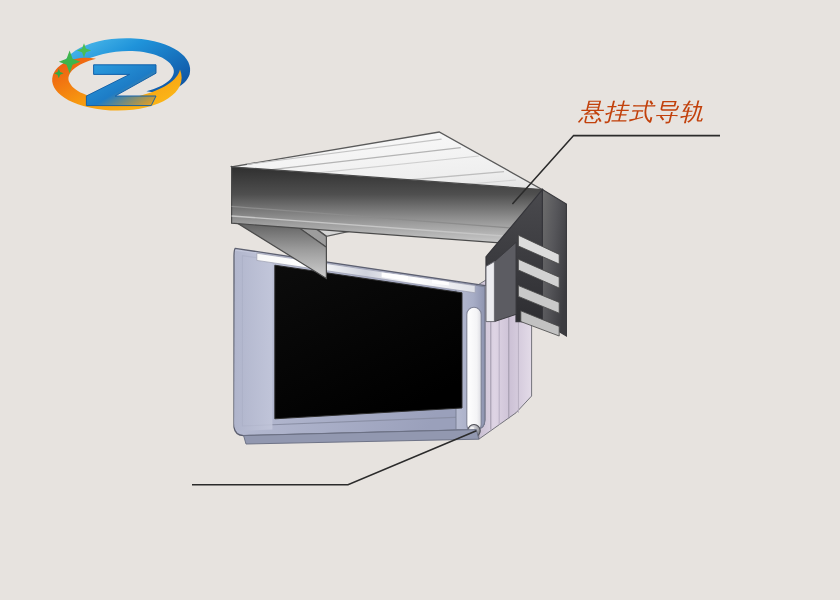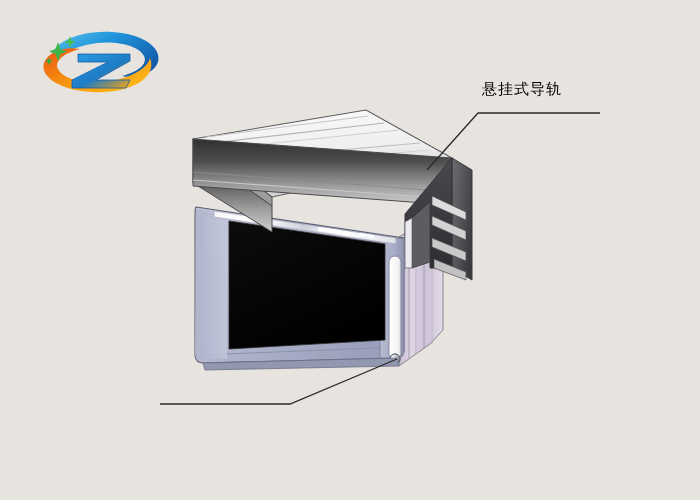--- a/index.html
+++ b/index.html
@@ -53,25 +53,26 @@
     font-weight: bold;
     letter-spacing: 2px;
     color: #2b2b2b;
     white-space: nowrap;
   }
 
   
   .callout {
     position: absolute;
     font-family: "DejaVu Sans", "Liberation Sans", sans-serif;
-    font-size: 15px;
+    font-size: 20px;
     font-weight: 500;
-    color: #000000;
+    color: #c2410c;
     white-space: nowrap;
     letter-spacing: 1px;
+    font-style: italic;
   }
   #callout-rail {
     left: 482px;
     top: 80px;
   }
   #callout-magnet {
     left: 163px;
     top: 380px;
   }
 </style>

